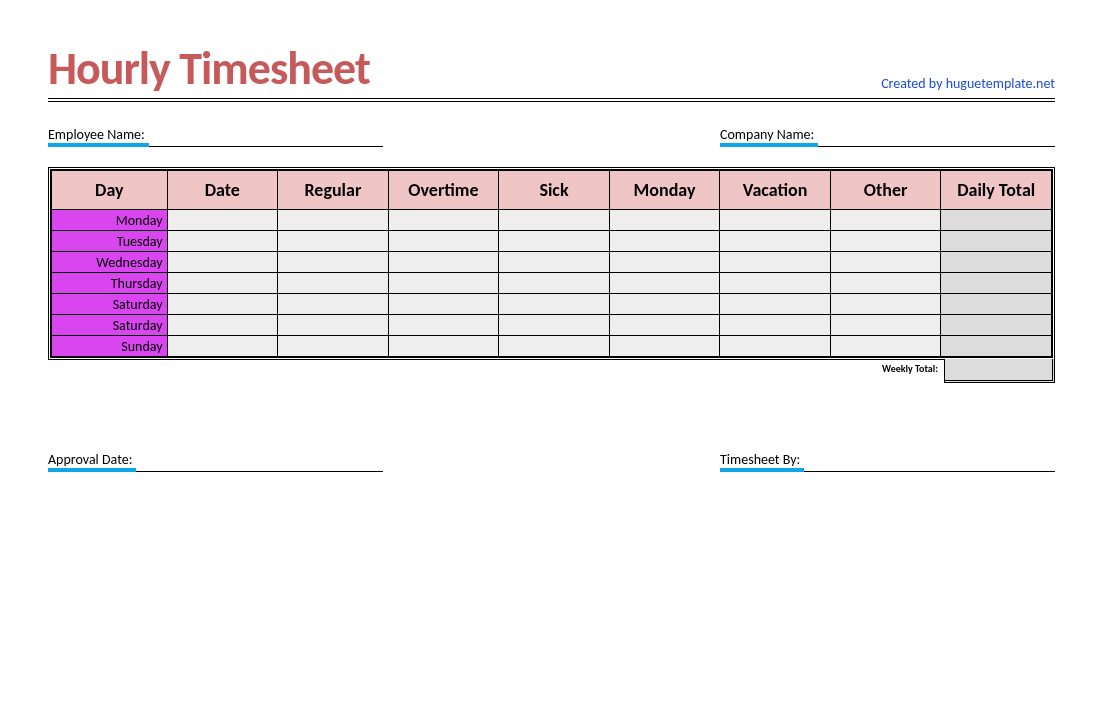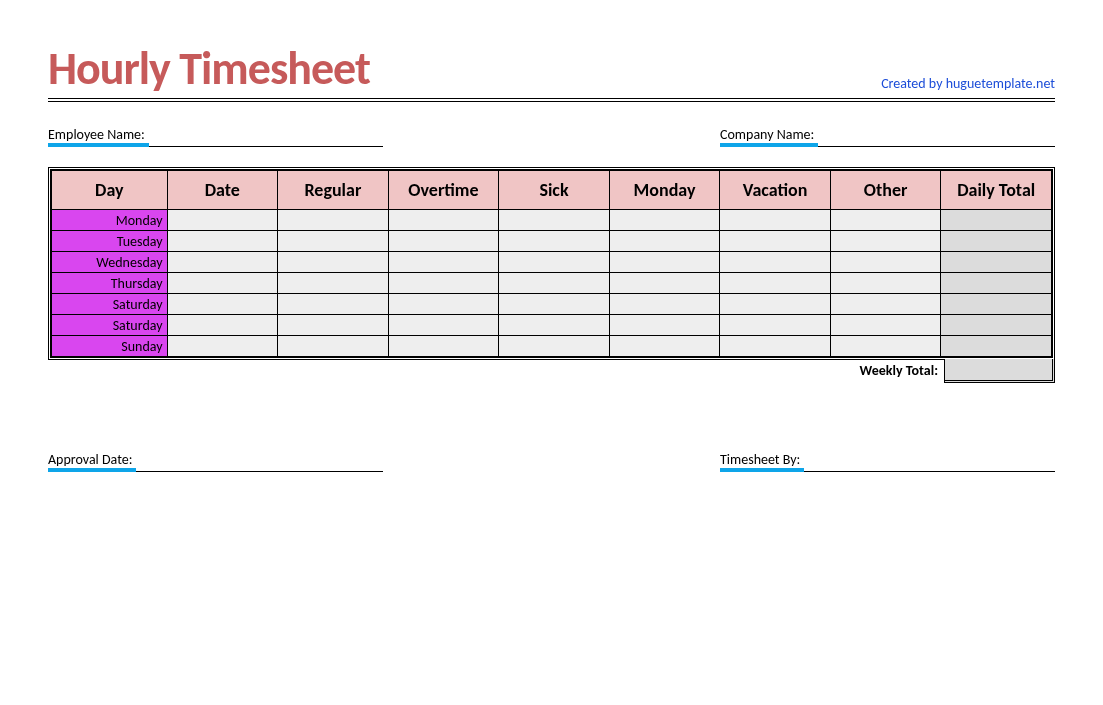--- a/index.html
+++ b/index.html
@@ -103,21 +103,21 @@
       border-right: 3px double #000;
       border-top: 3px double #000;
       border-bottom: 3px double #000;
     }
     .weekly-total-row {
       display: flex;
       justify-content: flex-end;
       margin-top: -1px;
     }
     .weekly-total-label {
-      font-size: 14px;
+      font-size: 10px;
       font-weight: bold;
       padding: 3px 6px 3px 4px;
       text-align: right;
     }
     .weekly-total-cell {
       background: #dcdcdc;
       border-left: 1px solid #000;
       border-right: 3px double #000;
       border-bottom: 3px double #000;
       width: 111px;

